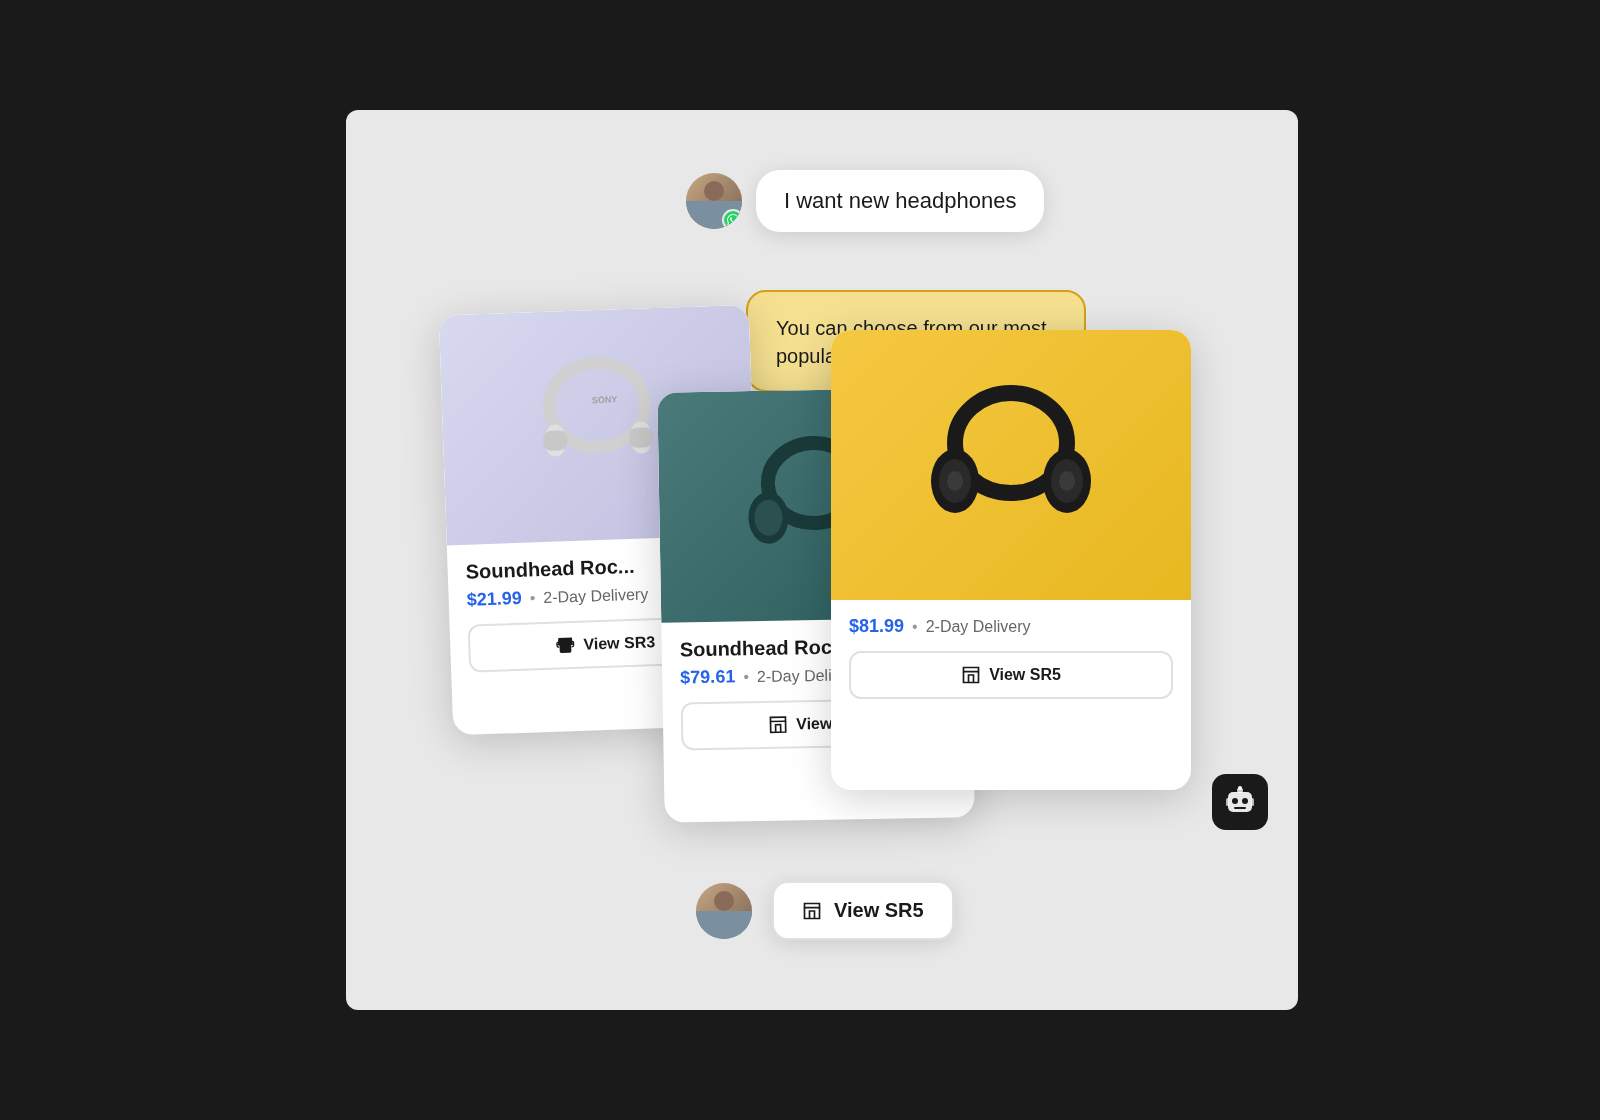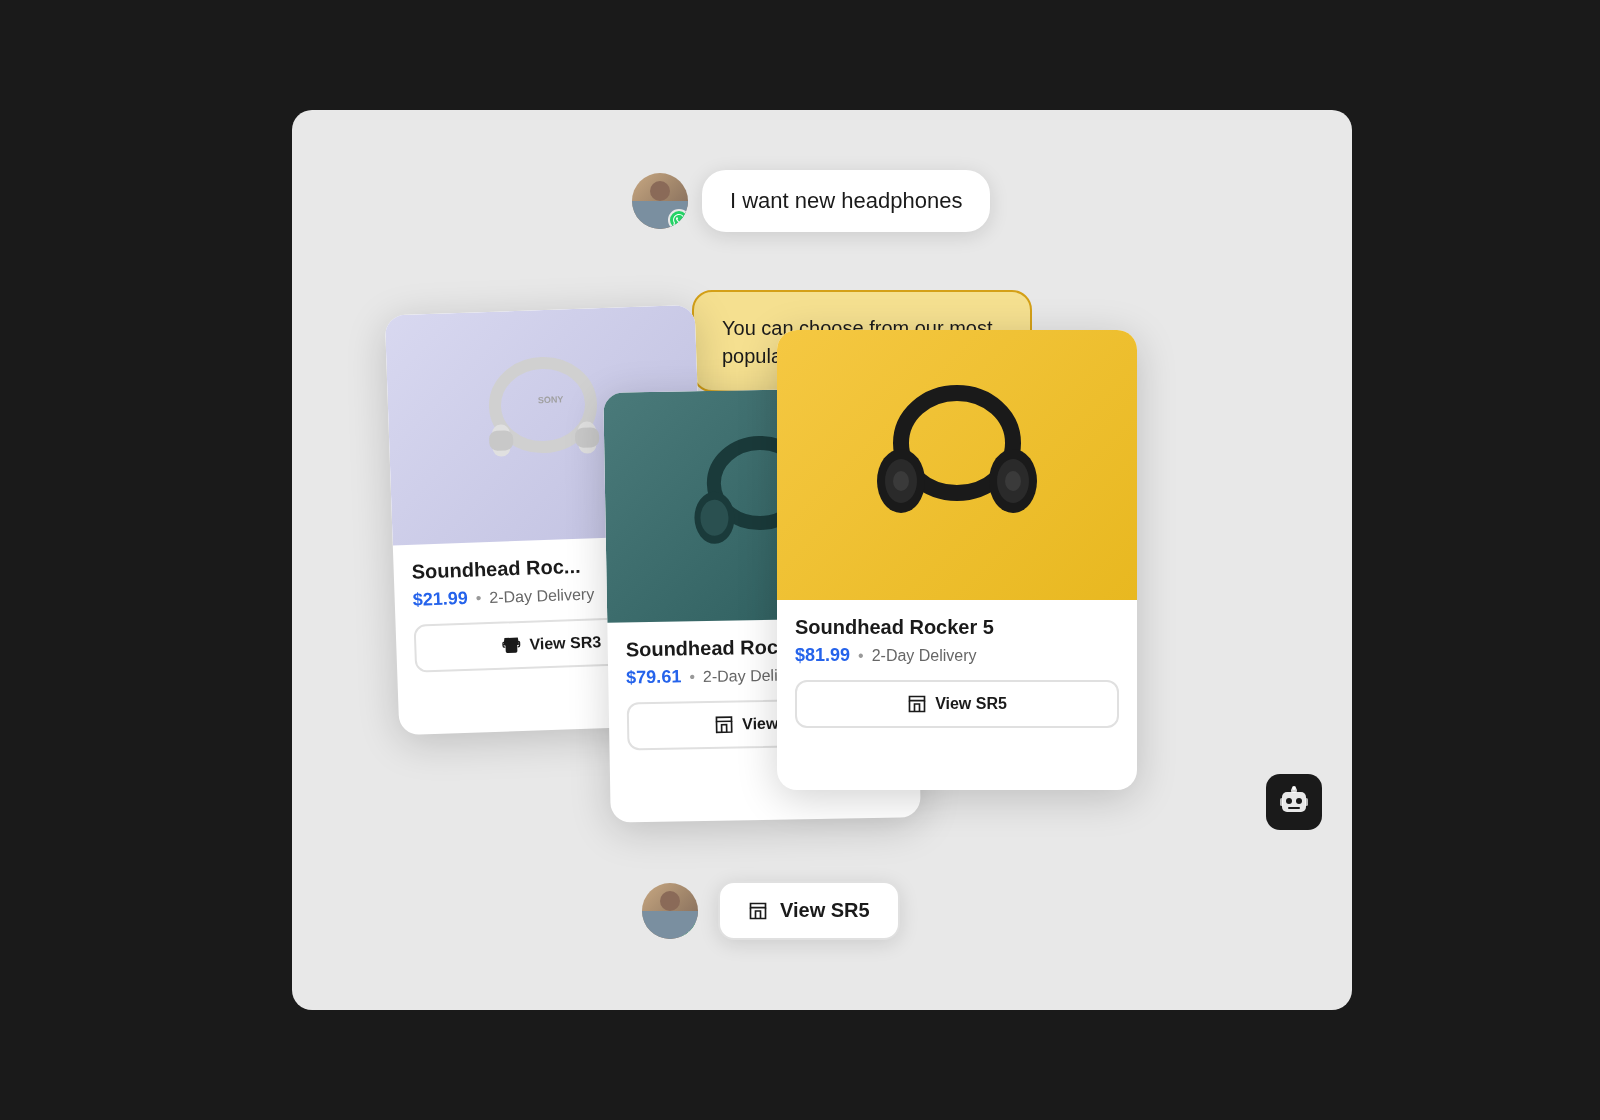--- a/index.html
+++ b/index.html
@@ -9,24 +9,24 @@
       height: 1120px;
       background: #1a1a1a;
       display: flex;
       align-items: center;
       justify-content: center;
       font-family: -apple-system, BlinkMacSystemFont, 'Segoe UI', sans-serif;
       overflow: hidden;
     }
 
     .scene {
-      width: 1060px;
+      width: 952px;
       height: 900px;
       background: #e8e8e8;
-      border-radius: 20px;
+      border-radius: 12px;
       position: relative;
       margin-left: 44px;
     }
 
     
     .user-message {
       position: absolute;
       top: 60px;
       left: 340px;
       display: flex;
@@ -446,23 +446,20 @@
           <ellipse cx="95" cy="58" rx="56" ry="50" fill="none" stroke="#1a1a1a" stroke-width="16" stroke-linecap="round"></ellipse>
           <ellipse cx="39" cy="96" rx="24" ry="32" fill="#1a1a1a"></ellipse>
           <ellipse cx="39" cy="96" rx="16" ry="22" fill="#2a2a2a"></ellipse>
           <ellipse cx="151" cy="96" rx="24" ry="32" fill="#1a1a1a"></ellipse>
           <ellipse cx="151" cy="96" rx="16" ry="22" fill="#2a2a2a"></ellipse>
           <ellipse cx="39" cy="96" rx="8" ry="10" fill="#3a3a3a"></ellipse>
           <ellipse cx="151" cy="96" rx="8" ry="10" fill="#3a3a3a"></ellipse>
         </svg>
       </div>
       <div class="card-info">
-        <div class="card-title">
-          <span>Soundhead Rocker 5</span>
-        </div>
         <div class="card-meta">
           <span class="card-price">$81.99</span>
           <span class="dot-separator">•</span>
           <span class="card-delivery">2-Day Delivery</span>
         </div>
         <button class="card-button">
           <svg class="store-icon" viewBox="0 0 24 24" fill="none" stroke="currentColor" stroke-width="2">
             <path d="M3 3h18v5H3z"></path>
             <path d="M3 8v13h18V8"></path>
             <path d="M9 21v-9h6v9"></path>

